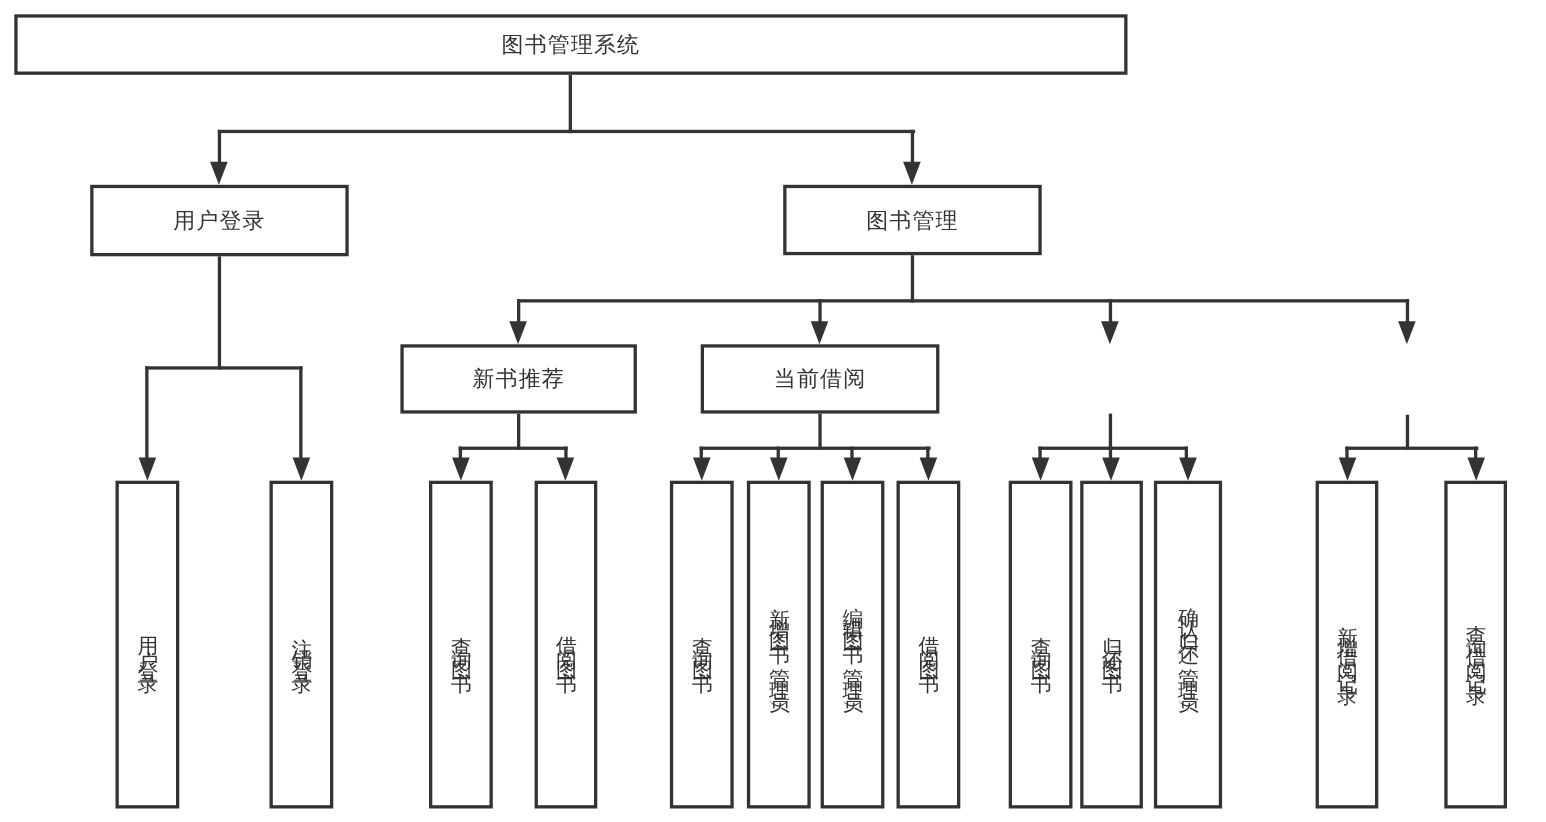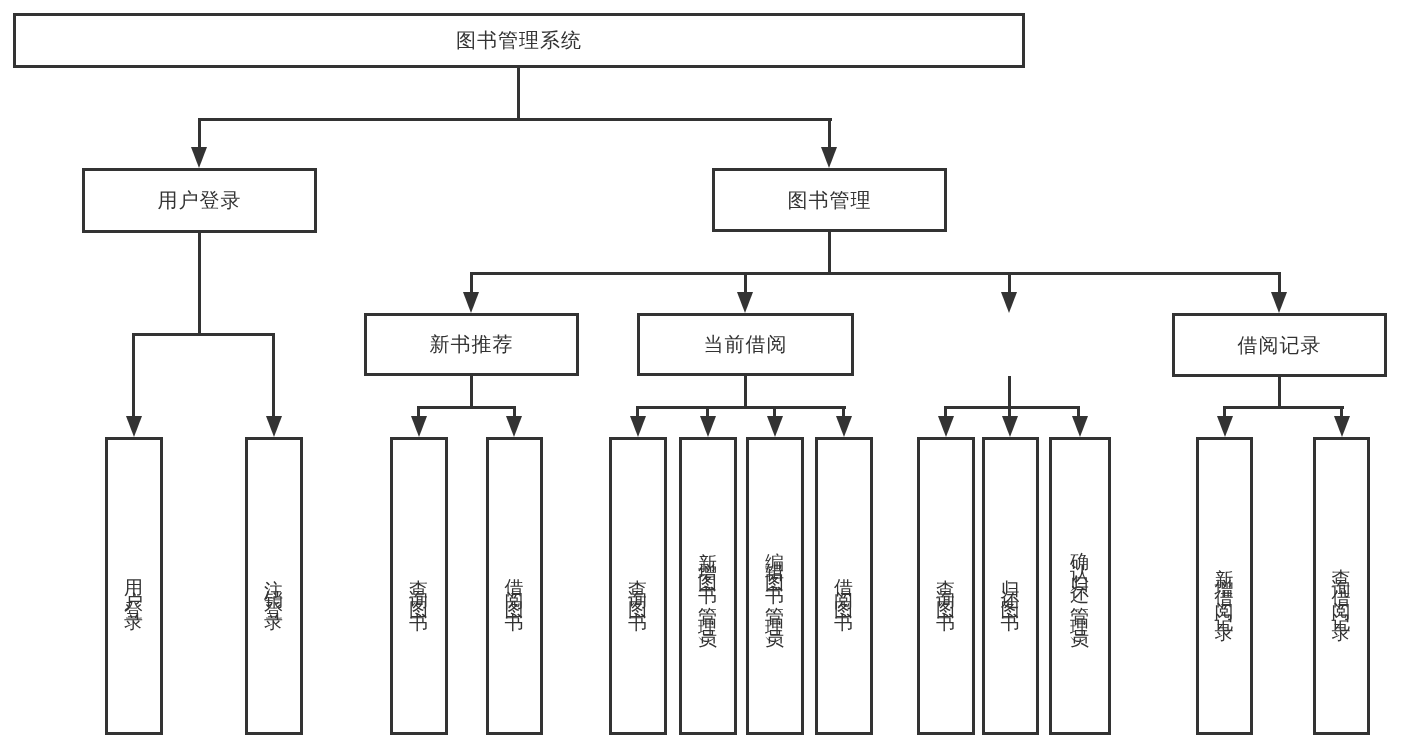--- a/index.html
+++ b/index.html
@@ -75,21 +75,20 @@
 
   <div class="box" style="left:82px; top:168px; width:235px; height:65px;">用户登录</div>
 
   <div class="box" style="left:712px; top:168px; width:235px; height:64px;">图书管理</div>
 
   <div class="box" style="left:364px; top:313px; width:215px; height:63px;">新书推荐</div>
 
   <div class="box" style="left:637px; top:313px; width:217px; height:63px;">当前借阅</div>
 
 
-  <div class="box" style="left:1172px; top:313px; width:215px; height:64px;">借阅记录</div>
 
   <div class="leaf" style="left:105px; top:437px; width:58px; height:298px;">
     <span>用户登录</span>
   </div>
 
   <div class="leaf" style="left:245px; top:437px; width:58px; height:298px;">
     <span>注销登录</span>
   </div>
 
   <div class="leaf" style="left:390px; top:437px; width:58px; height:298px;">

